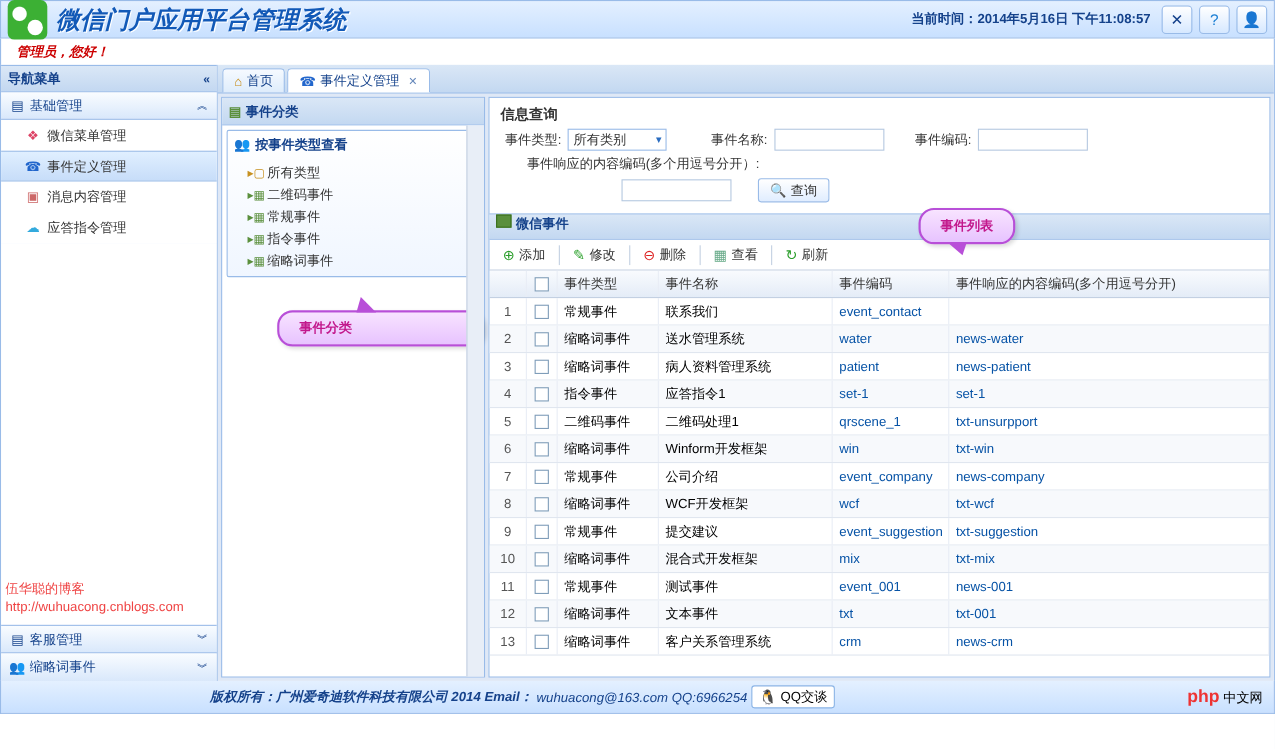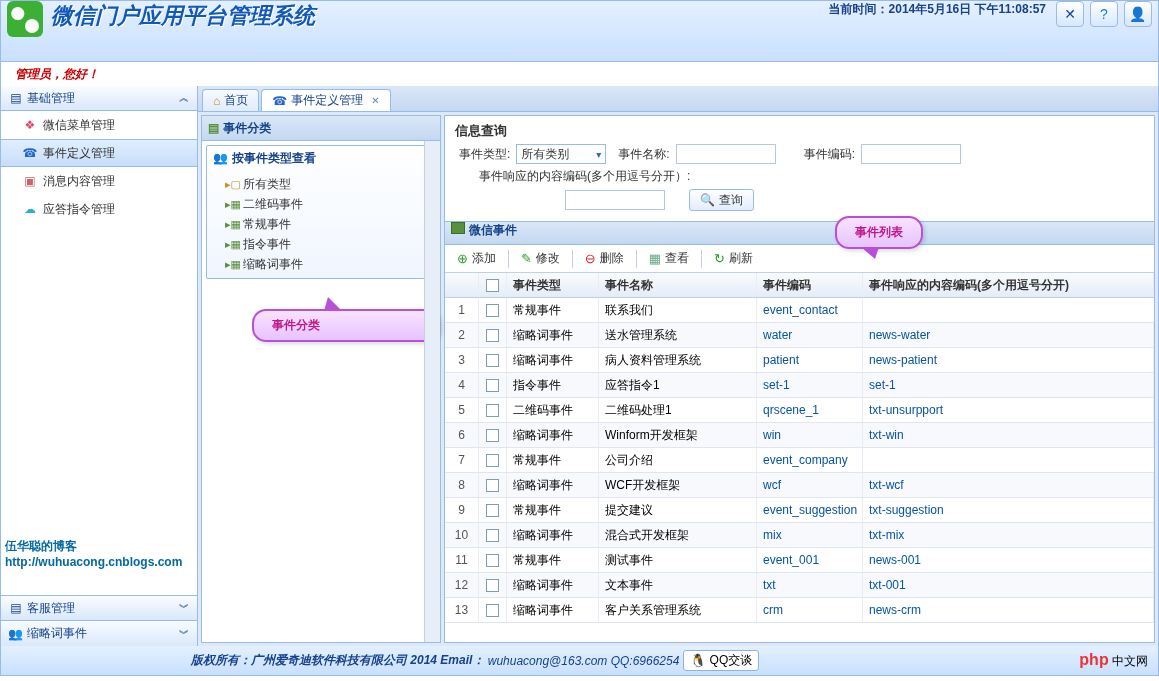--- a/index.html
+++ b/index.html
@@ -1,18 +1,18 @@
 <!DOCTYPE html>
 <html><head>
 <meta charset="utf-8">
 <style>
 * { box-sizing: border-box; margin: 0; padding: 0; font-family: "Microsoft YaHei", SimSun, Arial, sans-serif; }
 body { width: 1159px; height: 681px; background: #fff; overflow: hidden; font-size: 12px; }
 
-.header { height: 62px; background: linear-gradient(#e4f0ff, #c8e0ff); border: 1px solid #99bbe8; display: flex; padding: 0 6px; }
+.header { height: 35px; background: linear-gradient(#e4f0ff, #c8e0ff); border: 1px solid #99bbe8; display: flex; align-items: center; padding: 0 6px; }
 .logo-wx { width: 36px; height: 36px; background: radial-gradient(circle at 30% 35%, #fff 6px, #3cb034 7px, #3cb034 100%); border-radius: 6px; margin-right: 8px; position: relative; }
 .logo-wx:after { content:""; position:absolute; right:4px; bottom:4px; width:14px; height:14px; background:#fff; border-radius:50%; }
 .app-title { font-size: 22px; color: #1259b7; font-style: italic; font-weight: bold; text-shadow: 1px 1px #fff; flex: 0 0 auto; }
 .header-spacer { flex: 1; }
 .current-time-label { color: #15428b; font-weight: bold; }
 .current-time-value { color: #15428b; font-weight: bold; margin-right: 10px; }
 .header-icons { display: flex; gap: 6px; }
 .hdr-btn { width: 28px; height: 26px; border: 1px solid #99bbe8; border-radius: 4px; background: linear-gradient(#fff,#d6e8ff); display:flex; align-items:center; justify-content:center; font-size:14px; color:#15428b; cursor:pointer; }
 
 .welcome-bar { height: 24px; border-left:1px solid #99bbe8; border-right:1px solid #99bbe8; display:flex; align-items:center; padding-left:14px; }
@@ -25,21 +25,21 @@
 .panel-hdr { height: 25px; background: linear-gradient(#dae7f6,#c3d8f1); border-top:1px solid #99bbe8; border-bottom:1px solid #99bbe8; display:flex; align-items:center; padding:0 6px; font-weight:bold; color:#15428b; }
 .panel-hdr .collapse { margin-left:auto; color:#15428b; cursor:pointer; font-size:11px; }
 .acc-hdr { height: 25px; background: linear-gradient(#f9fcff,#d9e8fb); border-bottom:1px solid #99bbe8; display:flex; align-items:center; padding:0 8px; color:#15428b; cursor:pointer; }
 .acc-hdr .icon { width:14px; display:inline-flex; justify-content:center; margin-right:4px; }
 .acc-hdr .chev { margin-left:auto; font-size:10px; }
 .acc-body { background:#fff; flex:0 0 auto; }
 .nav-item { height:28px; display:flex; align-items:center; padding-left:20px; cursor:pointer; color:#333; }
 .nav-item .nico { width:18px; display:inline-flex; justify-content:center; margin-right:4px; }
 .nav-item.selected { background: linear-gradient(#e0efff,#c7ddf9); border:1px solid #99bbe8; border-left:none; border-right:none; }
 .sidebar-filler { flex:1; background:#fff; border-bottom:1px solid #99bbe8; position:relative; }
-.blog-link { position:absolute; bottom:26px; left:4px; color:#0369a1; font-size:12px;font-weight:bold; }
+.blog-link { position:absolute; bottom:10px; left:4px; color:#ef4444; font-size:12px; }
 
 
 .content { flex:1; display:flex; flex-direction:column; background:#dfe8f6; }
 .tabstrip { height:26px; background: linear-gradient(#dae7f6,#c3d8f1); border-bottom:1px solid #99bbe8; display:flex; align-items:flex-end; padding-left:4px; }
 .tab { height:22px; padding:0 10px; display:flex; align-items:center; border:1px solid #99bbe8; border-bottom:none; border-radius:4px 4px 0 0; margin-right:2px; background: linear-gradient(#f6faff,#deecfb); color:#15428b; cursor:pointer; gap:4px; }
 .tab.active { background:#fff; }
 .tab .close-x { color:#6688bb; font-size:10px; margin-left:4px; }
 
 .content-body { flex:1; display:flex; padding:3px; gap:3px; min-height:0; }
 
@@ -80,21 +80,21 @@
 .callout.list .tail { bottom:-12px; left:24px; border-left:14px solid transparent; border-right:4px solid transparent; border-top:12px solid #b84fd8; }
 
 .toolbar { height:28px; border-bottom:1px solid #c3d0e2; display:flex; align-items:center; padding:0 4px; gap:2px; }
 .tbtn { height:22px; padding:0 8px; display:flex; align-items:center; gap:4px; cursor:pointer; color:#333; border-radius:3px; }
 .tbtn .ti { font-size:13px; }
 .ti.add{color:#2a9d2a;} .ti.edit{color:#2aa02a;} .ti.del{color:#d22;} .ti.view{color:#6a8;} .ti.refresh{color:#2a9d2a;}
 .tsep { width:1px; height:18px; background:#c3d0e2; margin:0 2px; }
 
 .grid { flex:1; overflow:hidden; display:flex; flex-direction:column; }
 .grow { display:flex; align-items:center; height:25px; border-bottom:1px solid #e0e6ef; }
-.grow.head { background:linear-gradient(#f9fbfe,#e4ecf7); color:#333; font-weight:bold; border-bottom:1px solid #c3d0e2;justify-content:space-between; }
+.grow.head { background:linear-gradient(#f9fbfe,#e4ecf7); color:#333; font-weight:normal; border-bottom:1px solid #c3d0e2;justify-content:space-between; }
 .grow.alt { background:#f7f9fc; }
 .gc { padding:0 6px; overflow:hidden; text-overflow:ellipsis; white-space:nowrap; border-right:1px solid #e8edf5; height:100%; display:flex; align-items:center; }
 .gc.idx { width:34px; justify-content:center; color:#555; }
 .gc.chk { width:28px; justify-content:center; }
 .gc.type { width:92px; }
 .gc.name { width:158px; }
 .gc.code { width:106px; }
 .gc.resp { flex:1; }
 .gc.code, .gc.resp { color:#0753a6; }
 .grow.head .gc { color:#333; }
@@ -125,20 +125,24 @@
   </div>
 </div>
 
 <div class="welcome-bar">
   <span>管理员，您好！</span>
 </div>
 
 <div class="main-area">
 
   <div class="sidebar">
+    <div class="panel-hdr">
+      <span>导航菜单</span>
+      <span class="collapse">«</span>
+    </div>
     <div class="acc-hdr">
       <span class="icon">▤</span>
       <span>基础管理</span>
       <span class="chev">︽</span>
     </div>
     <div class="acc-body">
       <div class="nav-item">
         <span class="nico" style="color:#d46;">❖</span>
         <span>微信菜单管理</span>
       </div>
@@ -227,21 +231,21 @@
 
       <div class="right-panel">
         <div class="search-form">
           <div class="search-title">信息查询</div>
           <div class="search-row">
             <span class="search-label">事件类型:</span>
             <div class="combo">
               <span class="cv">所有类别</span>
               <span class="carrow">▾</span>
             </div>
-            <span class="search-label" style="margin-left:8px;">事件名称:</span>
+            <span class="search-label" style="margin-left:36px;">事件名称:</span>
             <input class="txt-input" style="">
             <span class="search-label" style="margin-left:24px;">事件编码:</span>
             <input class="txt-input" style="">
             <span class="search-label" style="margin-left:24px;">事件响应的内容编码(多个用逗号分开）:</span>
           </div>
           <div class="search-row">
             <input class="txt-input" style="margin-left: 110px;">
             <div class="btn-search">
               <span class="mag">🔍</span>
               <span>查询</span>
@@ -357,20 +361,21 @@
                 <div class="gc resp">txt-win</div>
               </div>
               <div class="grow">
                 <div class="gc idx">7</div>
                 <div class="gc chk">
                   <div class="chkbox"></div>
                 </div>
                 <div class="gc type">常规事件</div>
                 <div class="gc name">公司介绍</div>
                 <div class="gc code">event_company</div>
+                <div class="gc resp">news-company</div>
               </div>
               <div class="grow alt">
                 <div class="gc idx">8</div>
                 <div class="gc chk">
                   <div class="chkbox"></div>
                 </div>
                 <div class="gc type">缩略词事件</div>
                 <div class="gc name">WCF开发框架</div>
                 <div class="gc code">wcf</div>
                 <div class="gc resp">txt-wcf</div>

